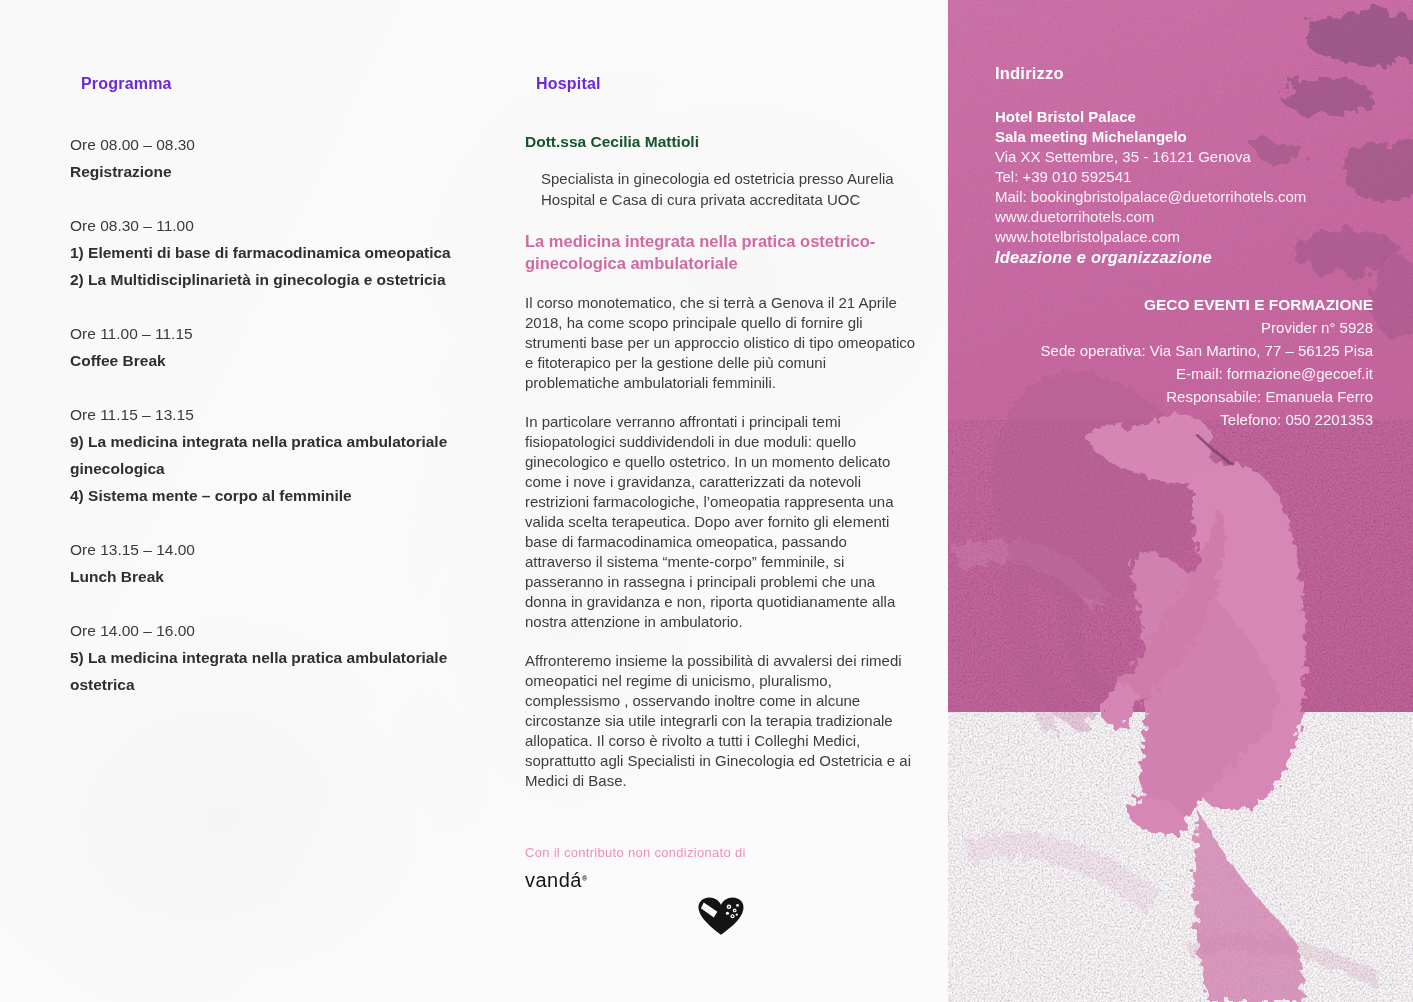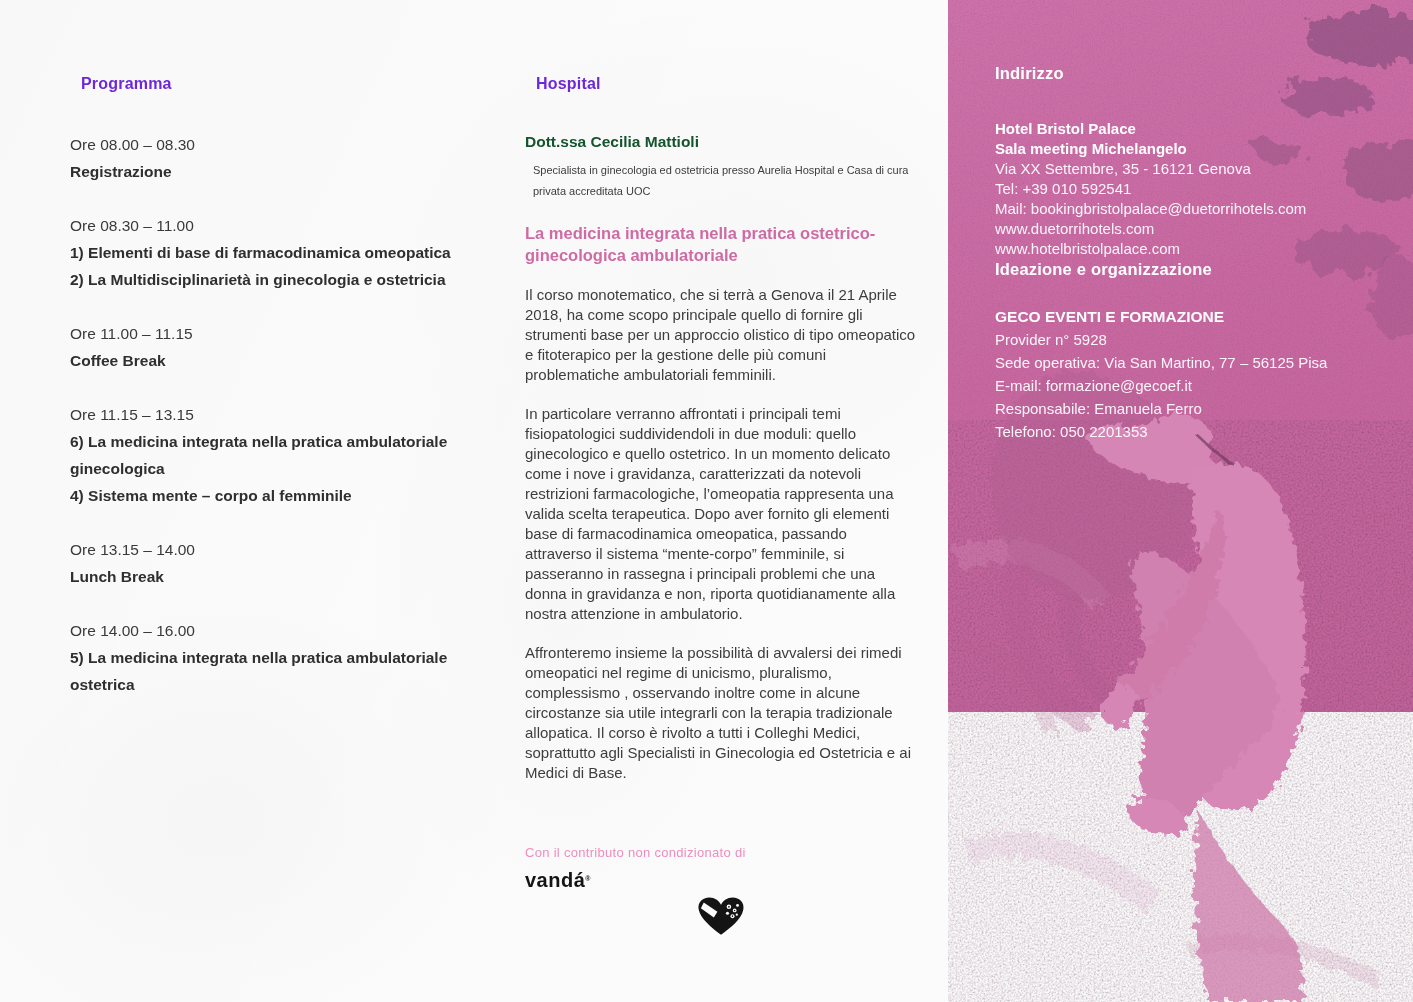--- a/index.html
+++ b/index.html
@@ -24,45 +24,45 @@
   
   .col-left { position:absolute; left:70px; top:63px; width:392px; }
   .col-left .sched { margin-top:37px; }
   .sched-block { margin-bottom:27px; }
   .sched-time { font-size:15.5px; line-height:27px; color:#3a3a3a;margin-top:16px; }
   .sched-item { font-size:15.5px; line-height:27px; font-weight:700; color:#2f2f2f; }
 
   
   .col-mid { position:absolute; left:525px; top:63px; width:392px; }
   .doc-name { margin-top:37px; font-size:15.5px; font-weight:700; line-height:21px; color:#14532d; }
-  .doc-role { margin:8px; font-size:11px; line-height:21px; color:#3d3d3d; }
+  .doc-role { margin:16px; font-size:15px; line-height:21px; color:#3d3d3d; }
   .subhead { margin:20px 0 0; font-size:16.5px; font-weight:700; line-height:22px; color:#ce6ba4; }
   .col-mid p.body { margin:19px 0 0; font-size:15px; line-height:20px; color:#3d3d3d; }
 
   
   .sponsor { position:absolute; left:525px; top:845px; width:392px; text-align:left; }
   .sponsor-note { font-size:13px; color:#ee8dbd; letter-spacing:.3px; }
   .sponsor-logo { margin-top:10px; line-height:1; }
-  .logo-word { font-size:20px; font-weight:700; color:#141414; letter-spacing:.5px; }
+  .logo-word { font-size:20px; font-weight:400; color:#141414; letter-spacing:.5px; }
   .logo-reg { font-size:7px; font-weight:700; color:#141414; vertical-align:super; }
   .logo-heart { display:block; margin:1px auto 0; }
 
   
   .panel {
     position:absolute; left:948px; top:0; width:465px; height:712px;
     background:linear-gradient(160deg,#cd72aa 0%, #c868a1 45%, #c2639b 100%);
   }
   .panel-art { position:absolute; inset:0; }
   .panel-content { position:absolute; left:47px; top:63px; width:378px; z-index:2; }
   .panel h2.p-heading { font-size:16.5px; font-weight:700; color:#ffffff; margin:0; line-height:20px; letter-spacing:.2px; }
-  .addr { margin-top:36px; }
+  .addr { margin-top:24px; }
   .p-line { font-size:15px; line-height:20px; color:rgba(255,255,255,.93); }
   .p-line.b { font-weight:700; color:#ffffff; }
-  .org-head { margin-top:14px; }
-  .org { margin-top:26px; }
+  .org-head { margin-top:14px;font-style:italic; }
+  .org { margin-top:26px;text-align:right; }
   .org .p-line { line-height:23px; }
   .org-name { font-size:15.5px; }
 </style>
 </head>
 <body>
 
 <div class="page">
 
   <section class="col-left">
     <h2 class="heading">Programma</h2>
@@ -75,21 +75,21 @@
         <div class="sched-time">Ore 08.30 – 11.00</div>
         <div class="sched-item">1) Elementi di base di farmacodinamica omeopatica</div>
         <div class="sched-item">2) La Multidisciplinarietà in ginecologia e ostetricia</div>
       </div>
       <div class="sched-block">
         <div class="sched-time">Ore 11.00 – 11.15</div>
         <div class="sched-item">Coffee Break</div>
       </div>
       <div class="sched-block">
         <div class="sched-time">Ore 11.15 – 13.15</div>
-        <div class="sched-item">6) La medicina integrata nella pratica ambulatoriale ginecologica</div>
+        <div class="sched-item">9) La medicina integrata nella pratica ambulatoriale ginecologica</div>
         <div class="sched-item">4) Sistema mente – corpo al femminile</div>
       </div>
       <div class="sched-block">
         <div class="sched-time">Ore 13.15 – 14.00</div>
         <div class="sched-item">Lunch Break</div>
       </div>
       <div class="sched-block">
         <div class="sched-time">Ore 14.00 – 16.00</div>
         <div class="sched-item">5) La medicina integrata nella pratica ambulatoriale ostetrica</div>
       </div>

